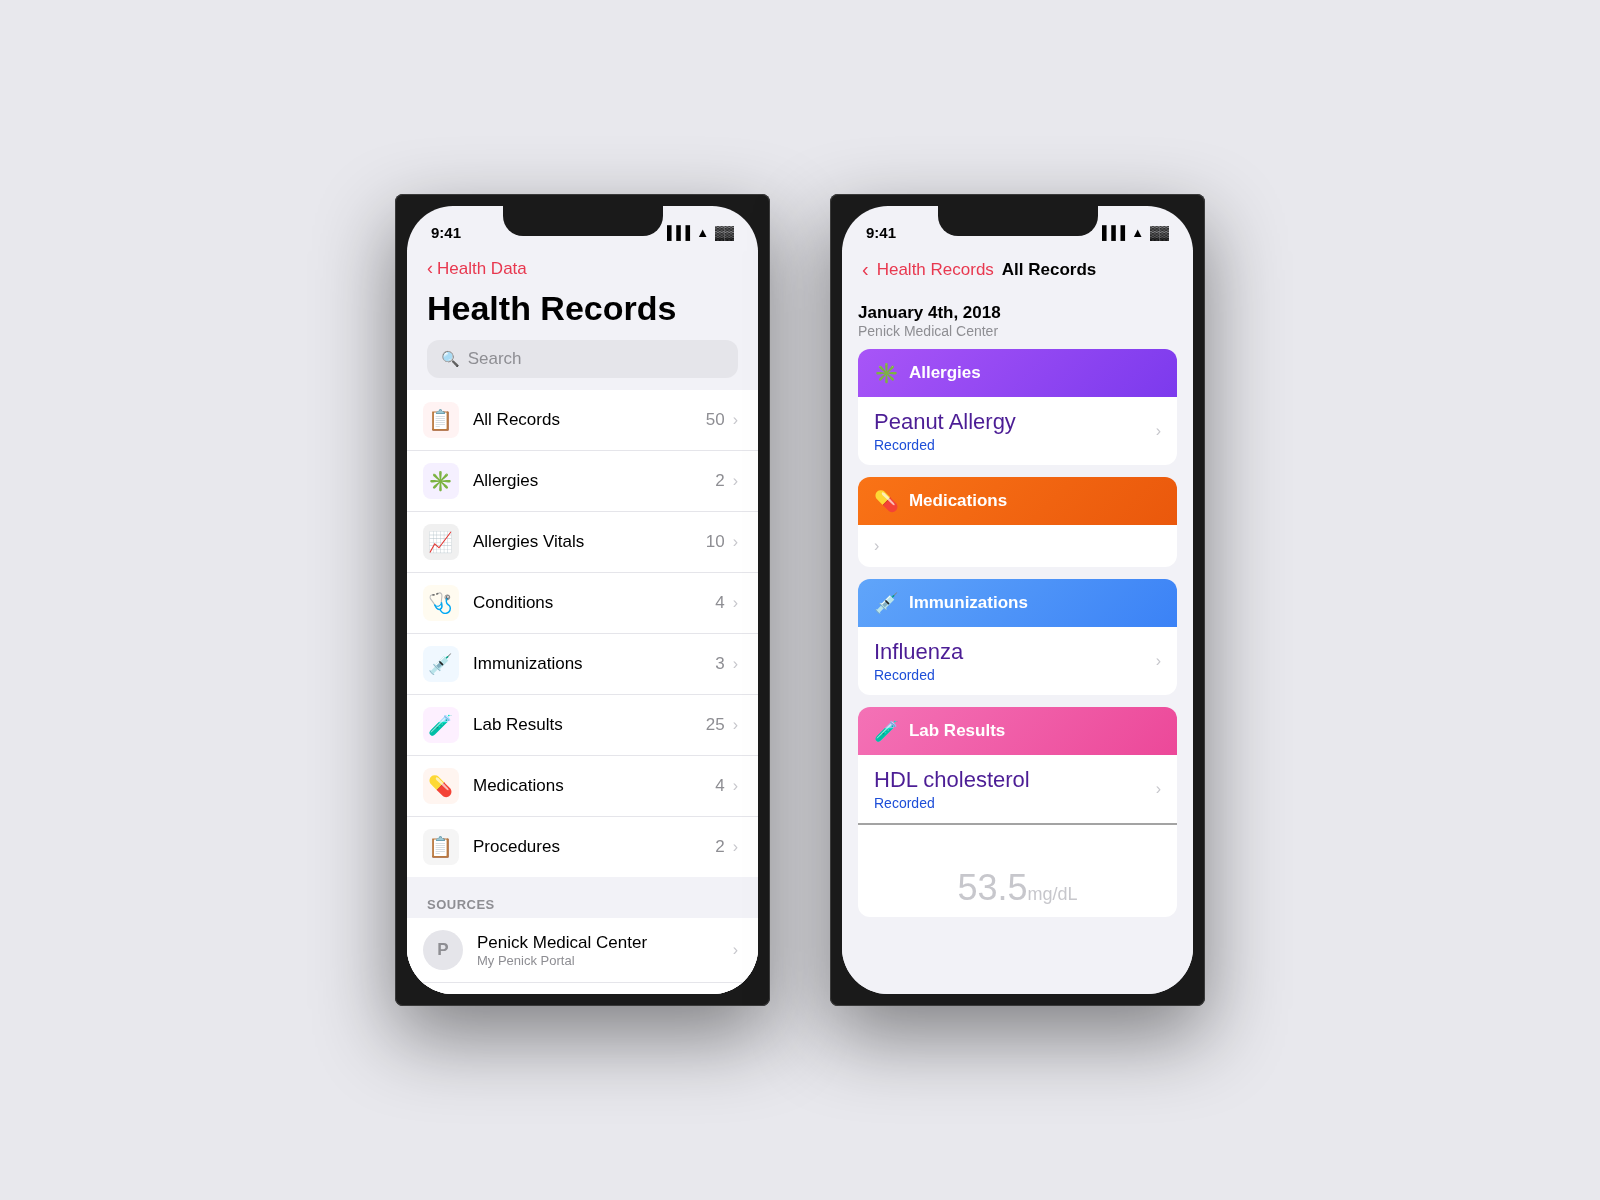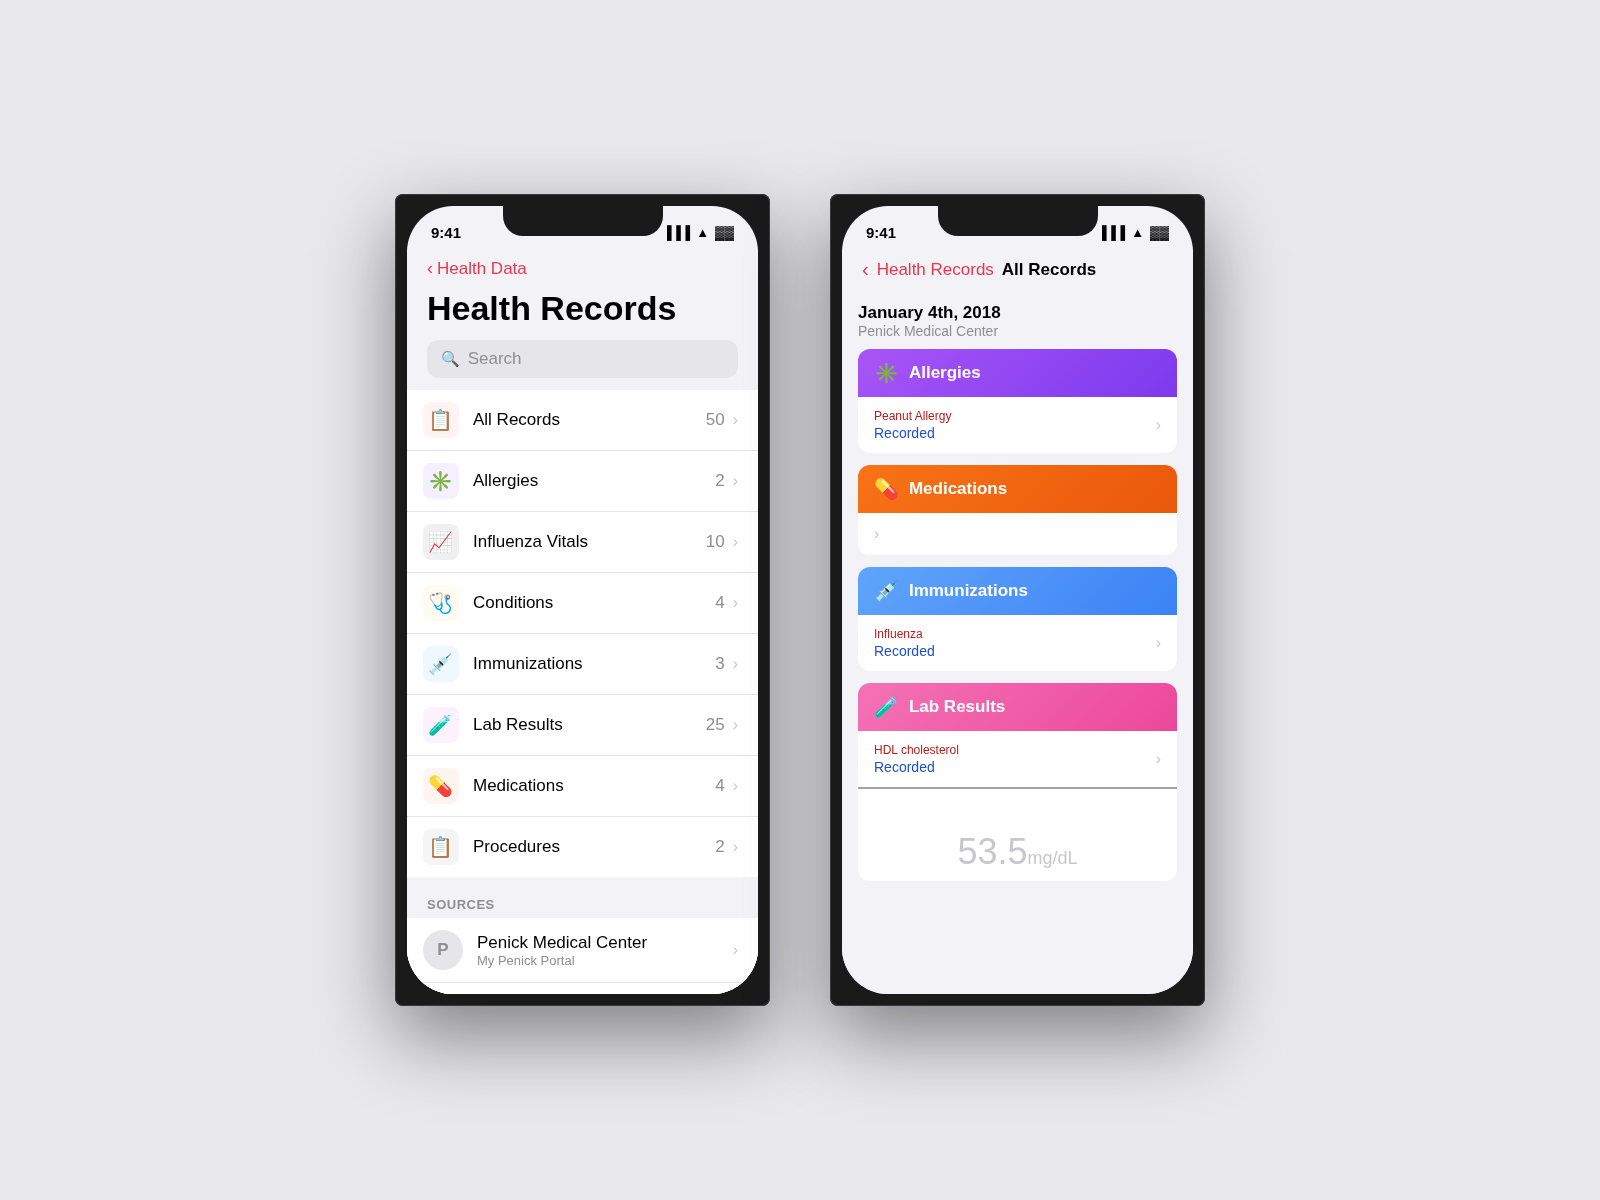--- a/index.html
+++ b/index.html
@@ -229,21 +229,21 @@
       border-bottom: 1px solid #e5e5ea;
       display: flex;
       align-items: center;
       cursor: pointer;
     }
     .record-item:last-child {
       border-bottom: none;
       border-radius: 0 0 12px 12px;
     }
     .record-info { flex: 1; }
-    .record-name { font-size: 12px; color: #b91c1c; font-weight: 500; }
+    .record-name { font-size: 22px; color: #4c1d95; font-weight: 500; }
     .record-sub { font-size: 14px; color: #1d4ed8; margin-top: 2px; }
     .record-chevron { color: #c7c7cc; font-size: 16px; }
 
     
     .lab-value {
       background: #fff;
       border-radius: 0 0 12px 12px;
       padding: 12px 16px 8px;
     }
     .lab-number {
@@ -295,21 +295,21 @@
           <span class="list-chevron">›</span>
         </div>
         <div class="list-item">
           <div class="list-icon" style="background:#f5f0ff;">✳️</div>
           <span class="list-label">Allergies</span>
           <span class="list-count">2</span>
           <span class="list-chevron">›</span>
         </div>
         <div class="list-item">
           <div class="list-icon" style="background:#f0f0f0;">📈</div>
-          <span class="list-label">Influenza Vitals</span>
+          <span class="list-label">Allergies Vitals</span>
           <span class="list-count">10</span>
           <span class="list-chevron">›</span>
         </div>
         <div class="list-item">
           <div class="list-icon" style="background:#fffbf0;">🩺</div>
           <span class="list-label">Conditions</span>
           <span class="list-count">4</span>
           <span class="list-chevron">›</span>
         </div>
         <div class="list-item">

